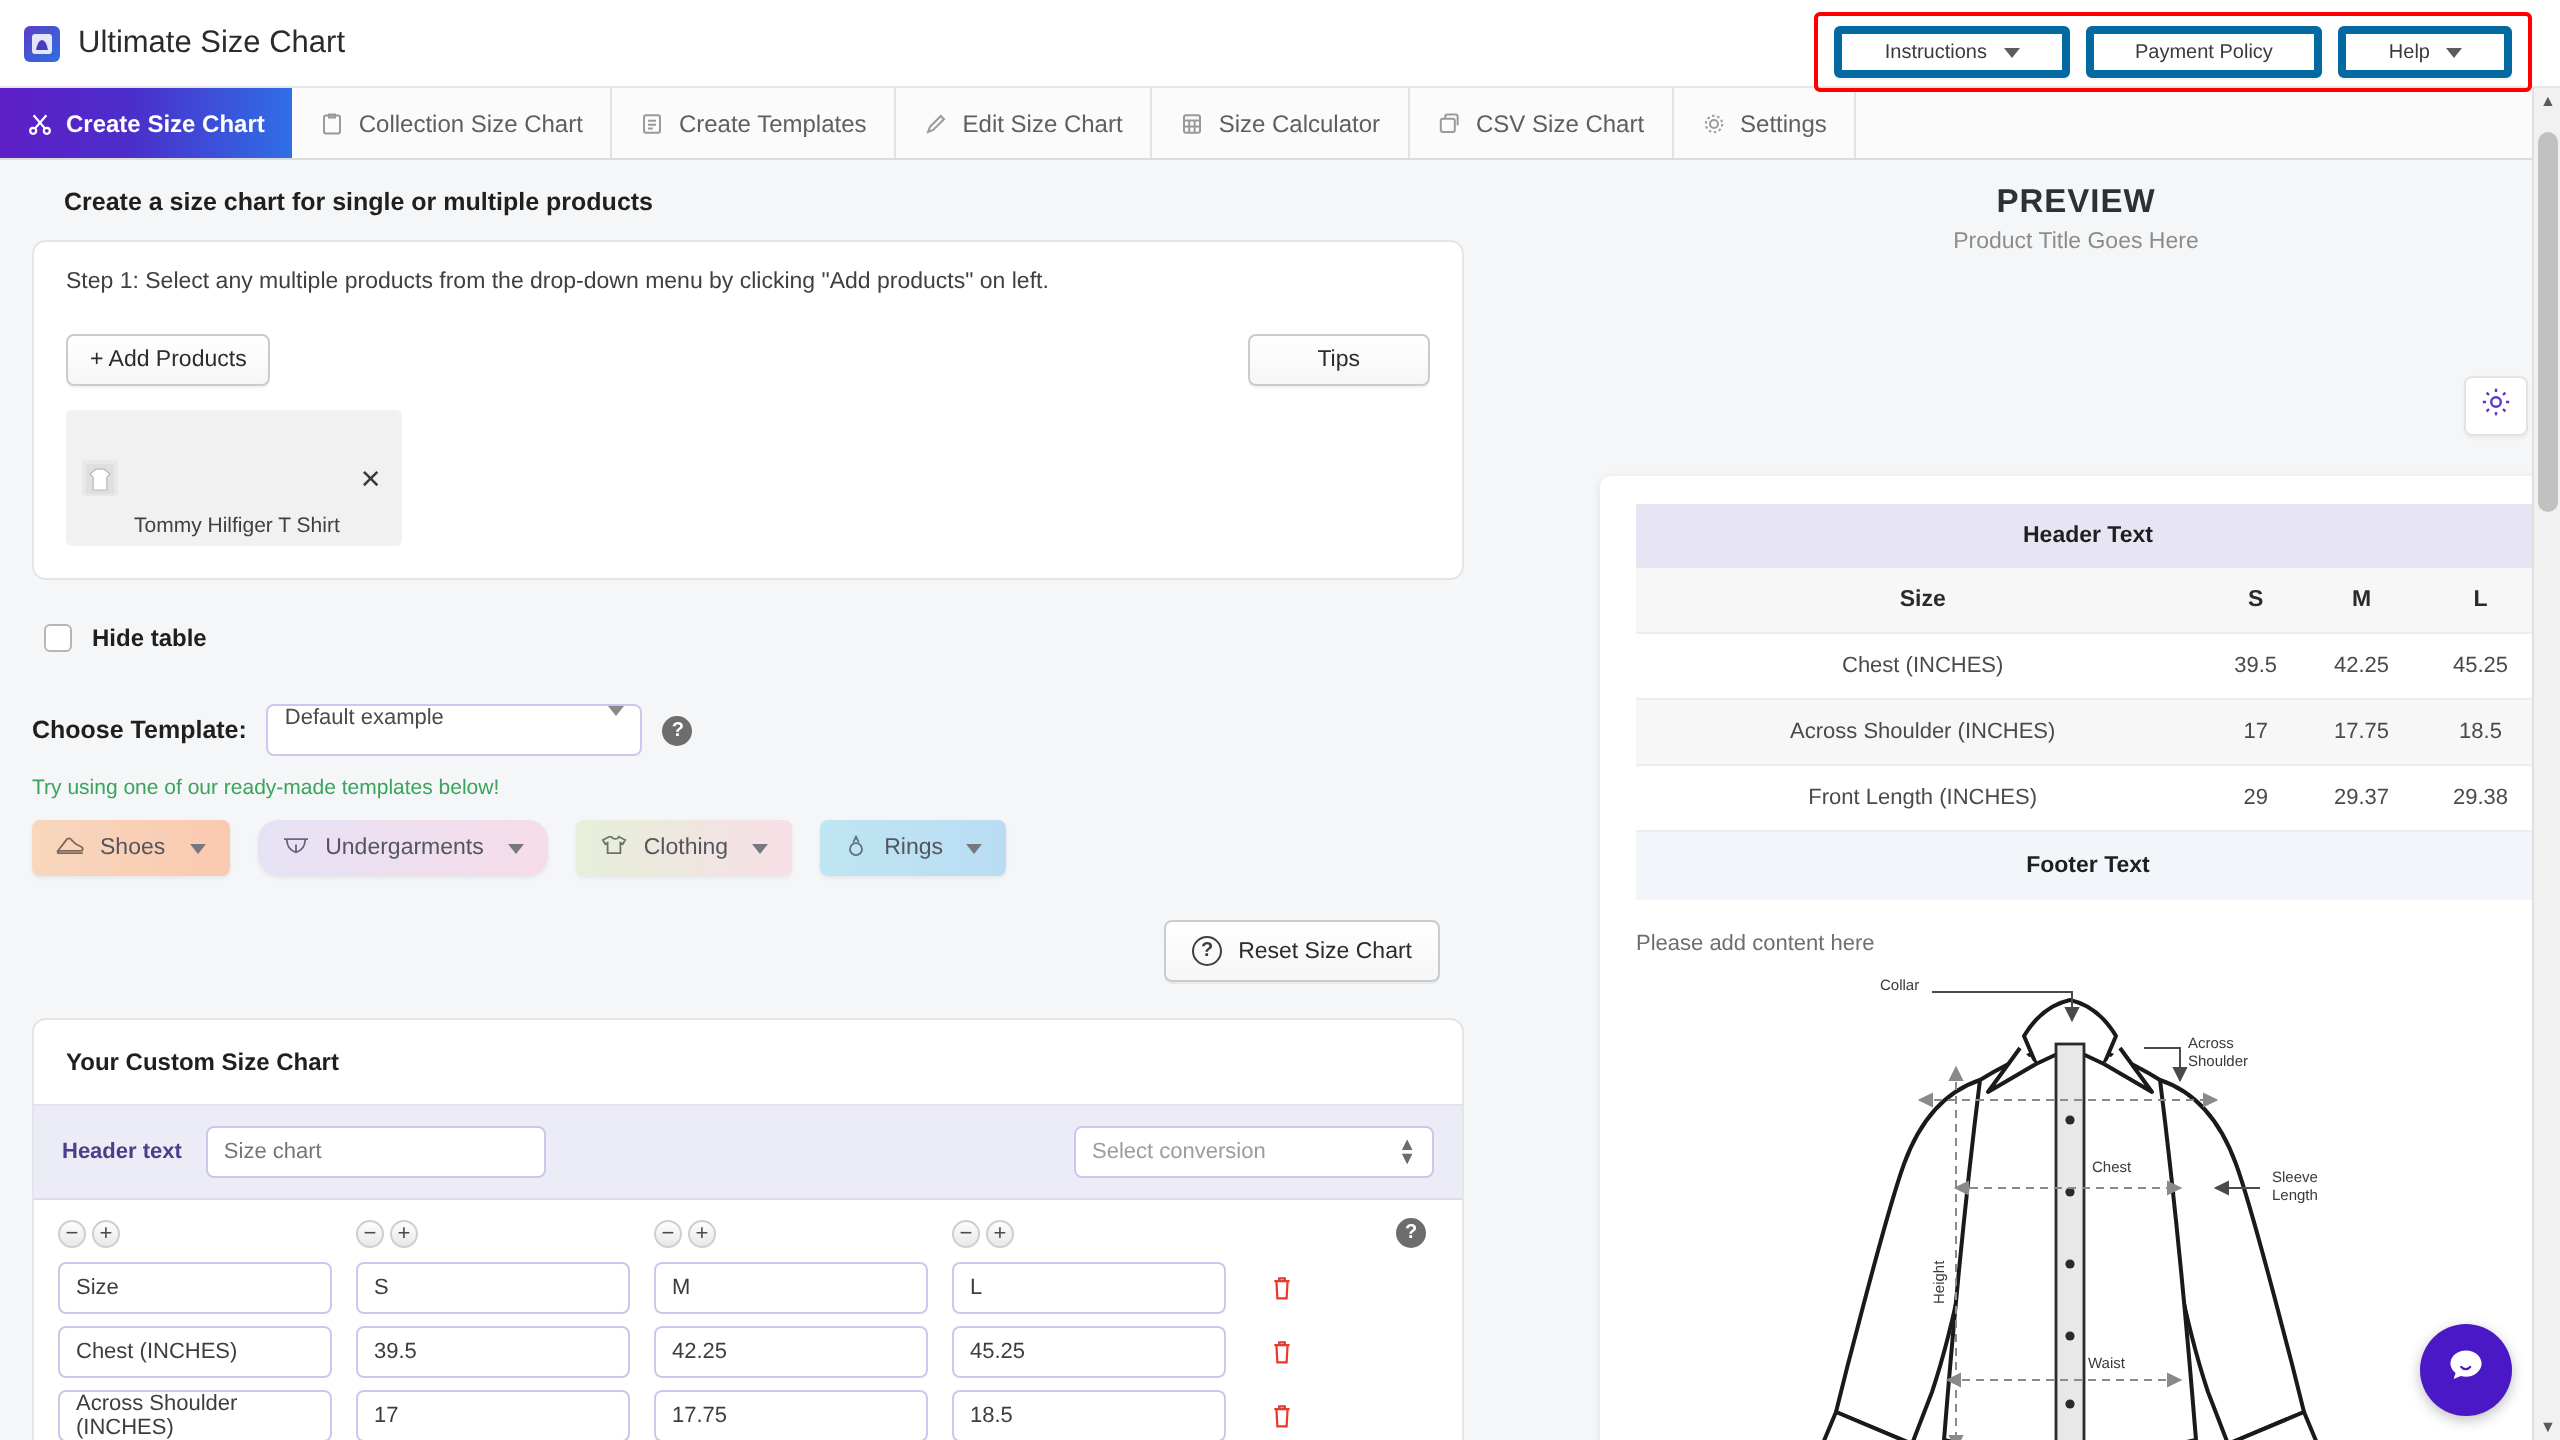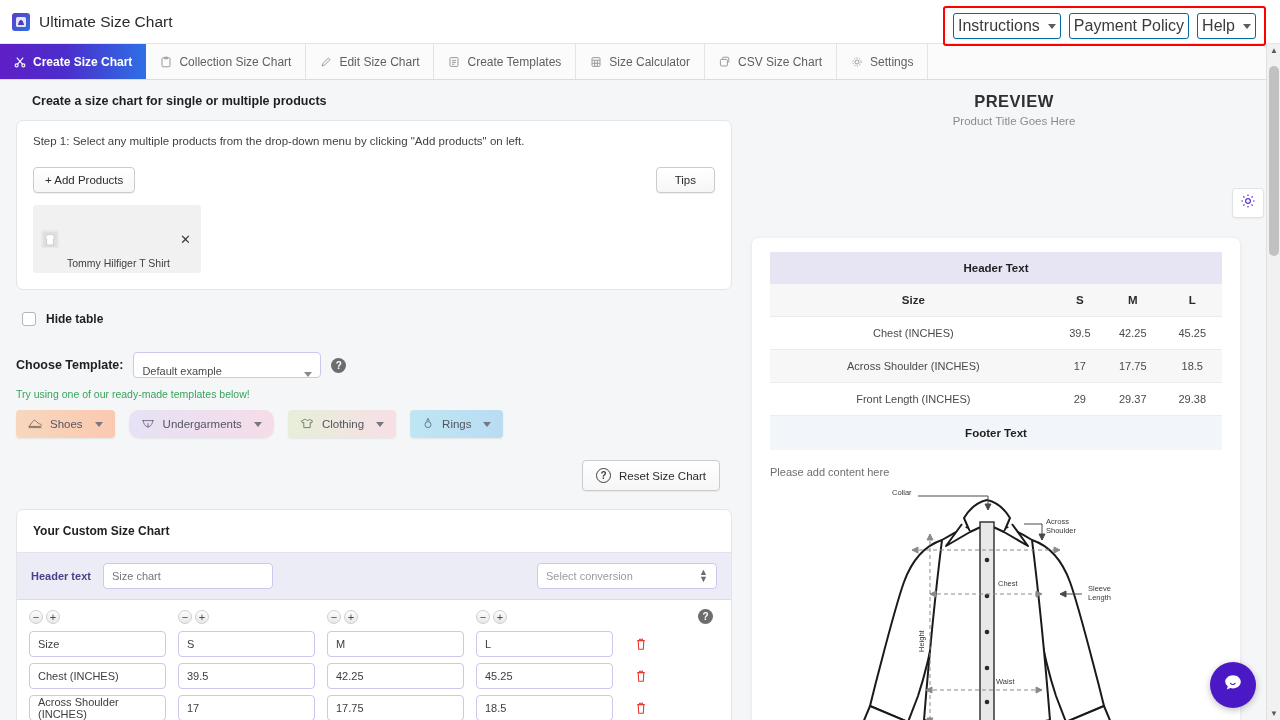--- a/index.html
+++ b/index.html
@@ -25,79 +25,79 @@
   }
   .brand-logo svg { display:block; }
   .brand-title { font-size: 15.5px; color: #2b2b2b; font-weight: 400; }
 
   .top-actions {
     position: absolute; right: 14px; top: 6px;
     display: flex; gap: 8px; align-items: center;
     border: 2.5px solid #ff0000; border-radius: 3px; padding: 5px 8px;
   }
   .tbtn {
-    height: 26px; background: #fff; border: 1px solid #0369a1; border-radius: 3px;
-    font-size: 16px; color: #3b3b3b; padding: 0 4px;
+    height: 26px; background: #fff; border: 4px solid #0369a1; border-radius: 3px;
+    font-size: 10px; color: #3b3b3b; padding: 0 21px;
     display: flex; align-items: center; gap: 8px; cursor: pointer;
     box-shadow: 0 1px 0 rgba(0,0,0,0.04);
   }
   .caret { width:0;height:0;border-left:4px solid transparent;border-right:4px solid transparent;border-top:5px solid #5c5c5c; }
 
   
   .tabbar { height: 36px; background: #fbfbfb; display: flex; border-bottom: 1px solid #dcdcdc; }
   .tab {
     display: flex; align-items: center; gap: 7px; padding: 0 14px;
     font-size: 12px; color: #5f5f5f; border-right: 1px solid #e4e4e4;
     cursor: pointer; background: #fbfbfb; white-space: nowrap;
   }
   .tab.active {
     background: linear-gradient(90deg,#5f1ec7 0%, #4b2ecb 45%, #2f6fe6 100%);
     color: #fff; font-weight: bold; border-right: none;
   }
   .tab .ic { opacity: .75; display:flex; }
   .tab.active .ic { opacity: 1; }
 
   
-  .content { display: flex; height: 640px; }
+  .content { display: flex; height: 640px; gap: 48px; }
   .left { width: 748px; padding: 12px 16px 0 16px; overflow: hidden; }
   .right { flex: 1; position: relative; }
 
   .page-sub { font-size: 12.5px; font-weight: bold; color: #1f1f1f; margin: 2px 0 12px 16px; }
 
   .card { background: #fff; border: 1px solid #e4e5e7; border-radius: 7px; }
 
   .step-card { padding: 14px 16px 16px 16px; }
   .step-text { font-size: 11.5px; color: #3f3f3f; }
   .row-between { display: flex; justify-content: space-between; align-items: flex-start; margin-top: 20px; }
   .btn-light {
     background: linear-gradient(#fff,#f6f6f7); border: 1px solid #c9cccf; border-radius: 4px;
     font-size: 11.5px; color: #2c2c2c; padding: 6px 11px; cursor: pointer;
     box-shadow: 0 1px 0 rgba(0,0,0,0.05);
   }
-  .tips-btn { padding: 6px 18px; }
+  .tips-btn { padding: 6px 34px; }
   .prod-chip {
     display: inline-flex; align-items: center; gap: 8px; background: #f1f1f1;
     border-radius: 3px; padding: 4px 8px; margin-top: 12px;
   }
   .prod-thumb {
     width: 18px; height: 18px; background: #e8e8e8; border-radius: 2px;
     display:flex;align-items:center;justify-content:center; overflow:hidden;
   }
   .prod-name { font-size: 10.5px; color: #404040; margin-top: 48px; }
   .chip-x { font-size: 13px; color: #3a3a3a; cursor: pointer; line-height: 1; padding: 0 2px; }
 
   .hide-row { display: flex; align-items: center; gap: 10px; margin: 22px 0 0 6px; }
   .cbox { width: 14px; height: 14px; border: 1px solid #b6b6b6; border-radius: 3px; background: #fff; cursor: pointer; }
   .hide-label { font-size: 12px; font-weight: bold; color: #1f1f1f; }
 
   .tpl-row { display: flex; align-items: center; gap: 10px; margin: 26px 0 0 0; }
   .tpl-label { font-size: 12.5px; font-weight: bold; color: #1f1f1f; }
   .tpl-select {
     width: 188px; height: 26px; border: 1px solid #cdc6ef; border-radius: 4px; background: #fff;
-    display: flex; align-items: flex-end; padding: 0 8px; font-size: 11px; color: #4a4a4a;
+    display: flex; align-items: flex-start; padding: 0 8px; font-size: 11px; color: #4a4a4a;
     position: relative; cursor: pointer;
   }
   .tpl-select .caret2 { position: absolute; right: 8px; width:0;height:0;
     border-left:4px solid transparent;border-right:4px solid transparent;border-top:5px solid #8a8a8a; }
   .qmark {
     width: 15px; height: 15px; border-radius: 50%; background: #6d6d6d; color: #fff;
     font-size: 10px; font-weight: bold; display: flex; align-items: center; justify-content: center; cursor: pointer;
   }
   .tpl-hint { font-size: 10.5px; color: #3aa35c; margin: 10px 0 0 0; }
 
@@ -229,33 +229,33 @@
         <svg width="12" height="12" viewBox="0 0 12 12" fill="none" stroke="#7a7a7a" stroke-width="1">
             <rect x="2" y="1.8" width="8" height="9" rx="1"></rect>
             <path d="M4.5 1.2h3v1.6h-3z"></path>
           </svg>
       </span>
       <span>Collection Size Chart</span>
     </div>
     <div class="tab">
       <span class="ic">
         <svg width="12" height="12" viewBox="0 0 12 12" fill="none" stroke="#7a7a7a" stroke-width="1">
-            <path d="M2 10l1-2.6L8.4 2 10 3.6 4.6 9z"></path>
-          </svg>
-      </span>
-      <span>Edit Size Chart</span>
+            <rect x="2" y="1.6" width="8" height="8.8" rx="1"></rect>
+            <path d="M4 4.4h4M4 6.4h4M4 8.2h2.4"></path>
+          </svg>
+      </span>
+      <span>Create Templates</span>
     </div>
     <div class="tab">
       <span class="ic">
         <svg width="12" height="12" viewBox="0 0 12 12" fill="none" stroke="#7a7a7a" stroke-width="1">
-            <rect x="2" y="1.6" width="8" height="8.8" rx="1"></rect>
-            <path d="M4 4.4h4M4 6.4h4M4 8.2h2.4"></path>
-          </svg>
-      </span>
-      <span>Create Templates</span>
+            <path d="M2 10l1-2.6L8.4 2 10 3.6 4.6 9z"></path>
+          </svg>
+      </span>
+      <span>Edit Size Chart</span>
     </div>
     <div class="tab">
       <span class="ic">
         <svg width="12" height="12" viewBox="0 0 12 12" fill="none" stroke="#7a7a7a" stroke-width="1">
             <rect x="2" y="1.6" width="8" height="8.8" rx="1"></rect>
             <path d="M2 4.2h8M4.6 4.2v6.2M7.3 4.2v6.2M2 7.3h8"></path>
           </svg>
       </span>
       <span>Size Calculator</span>
     </div>

